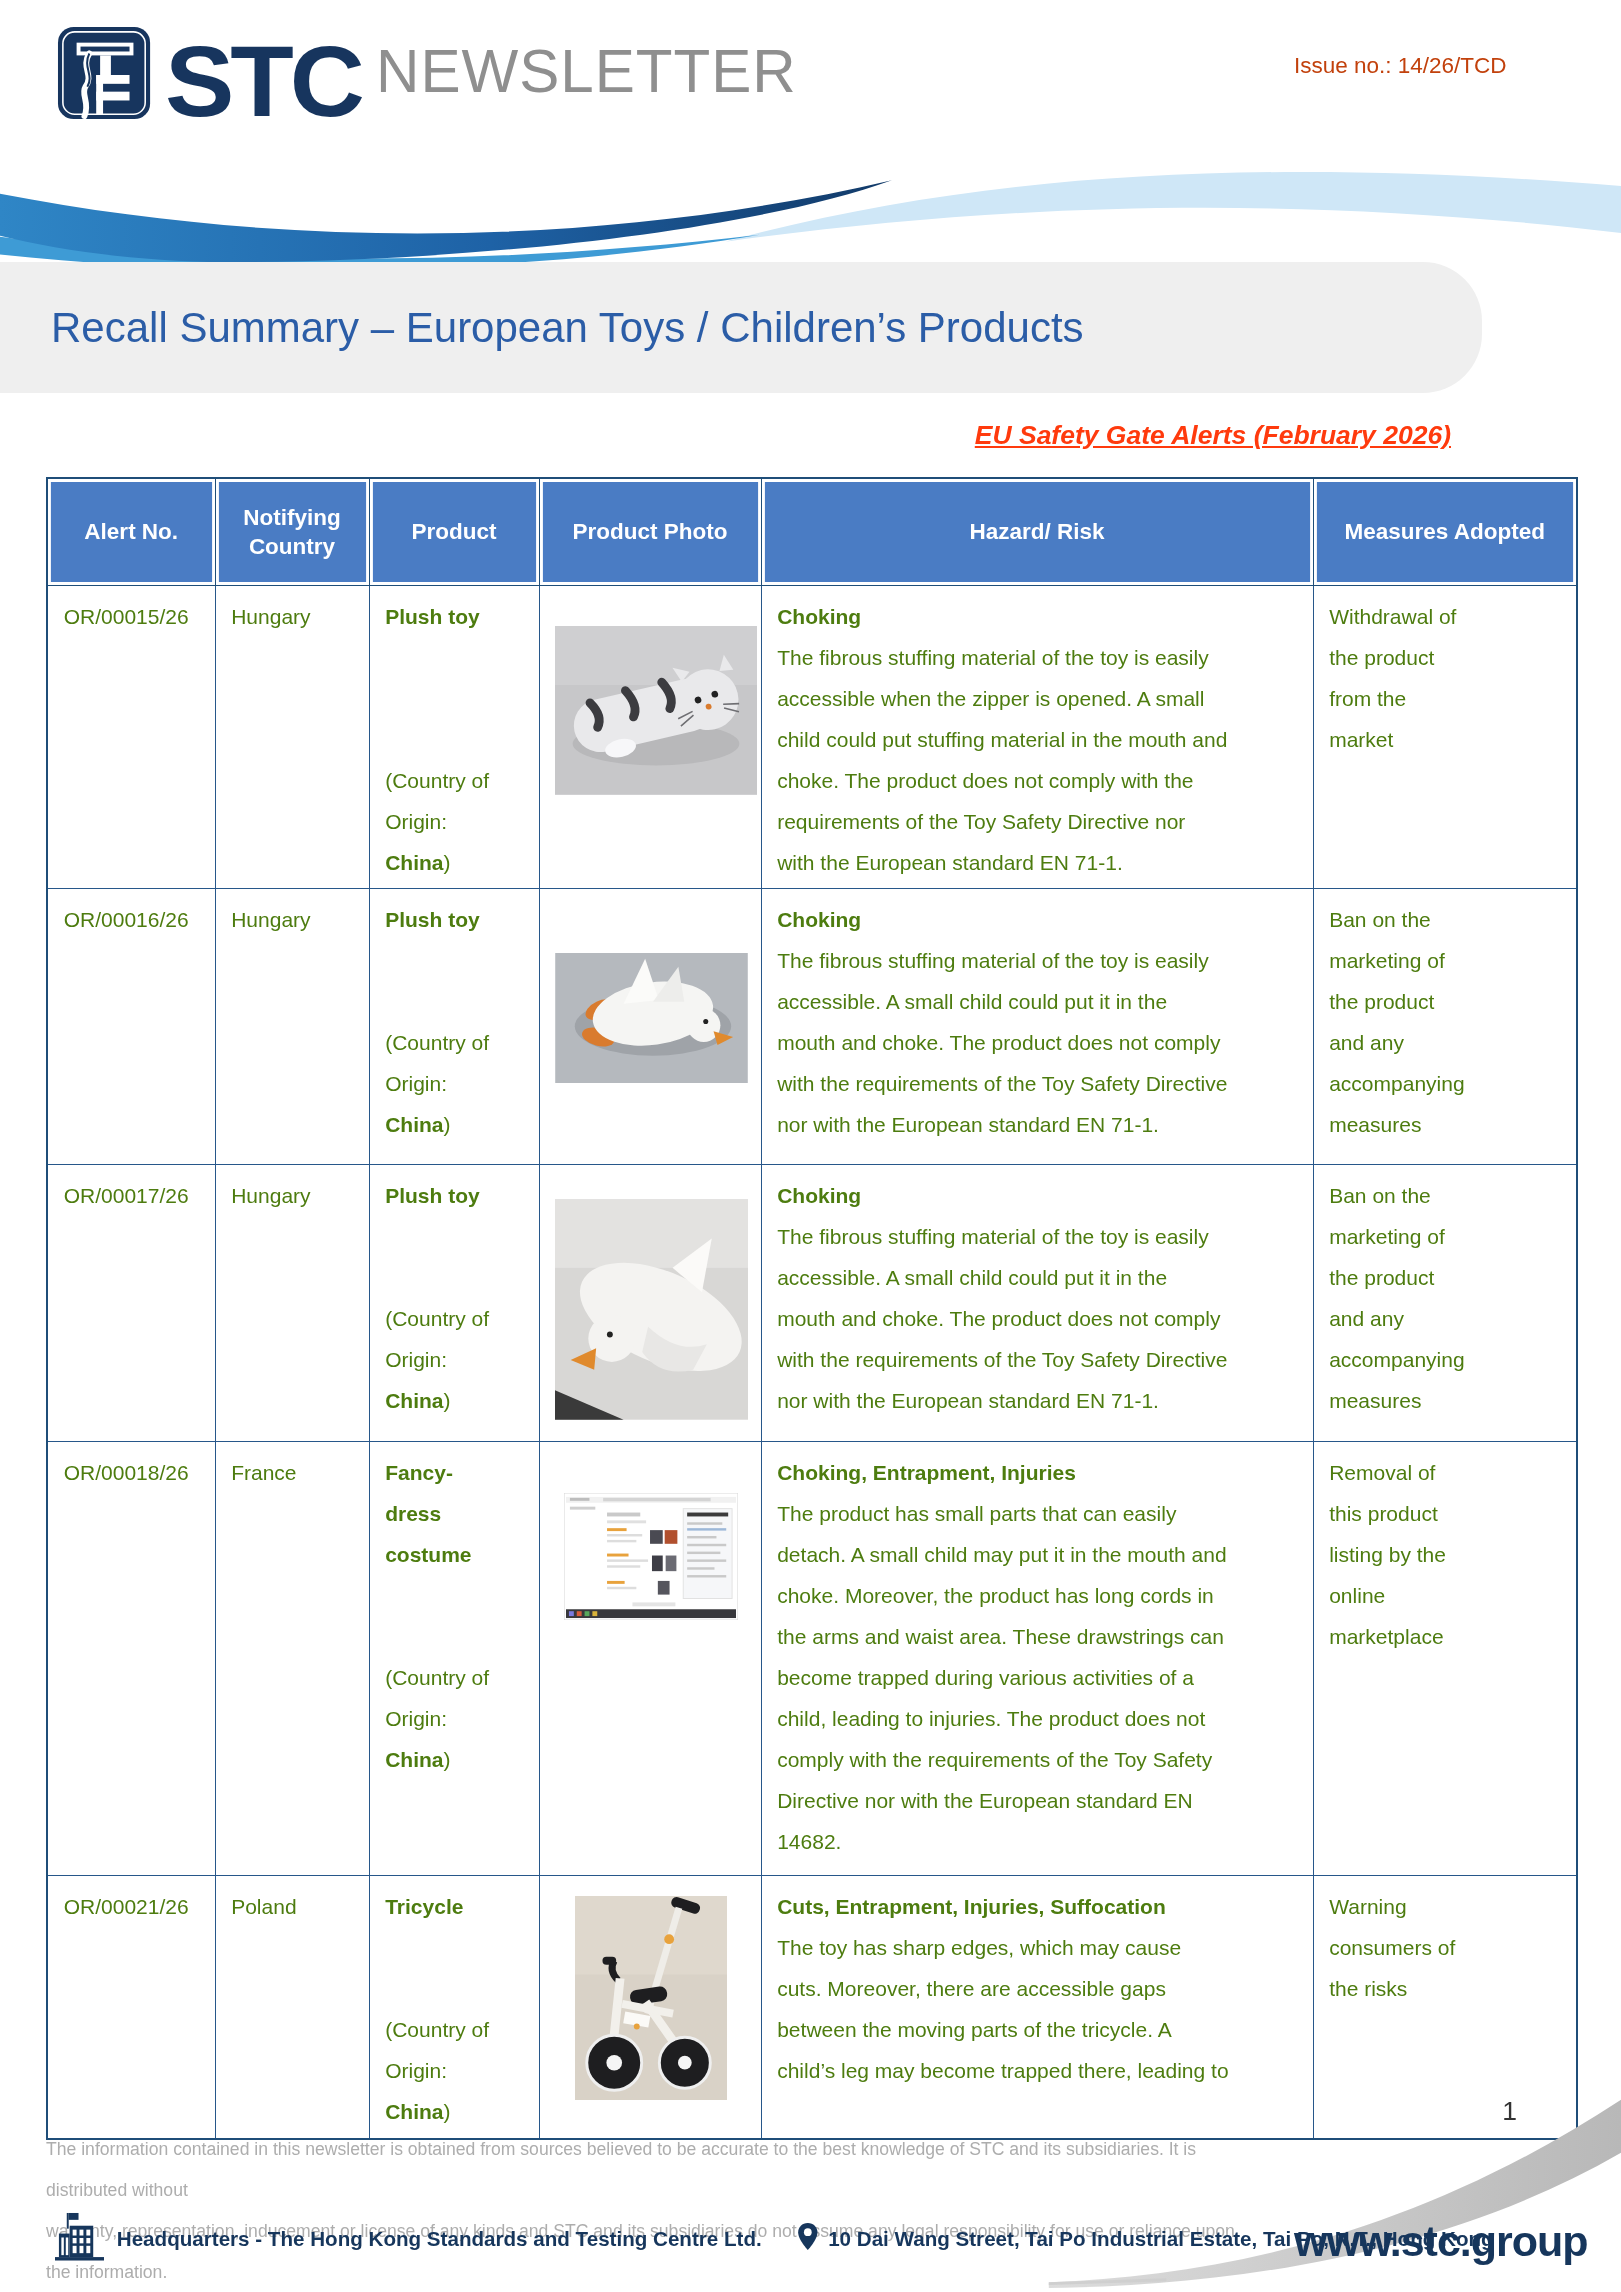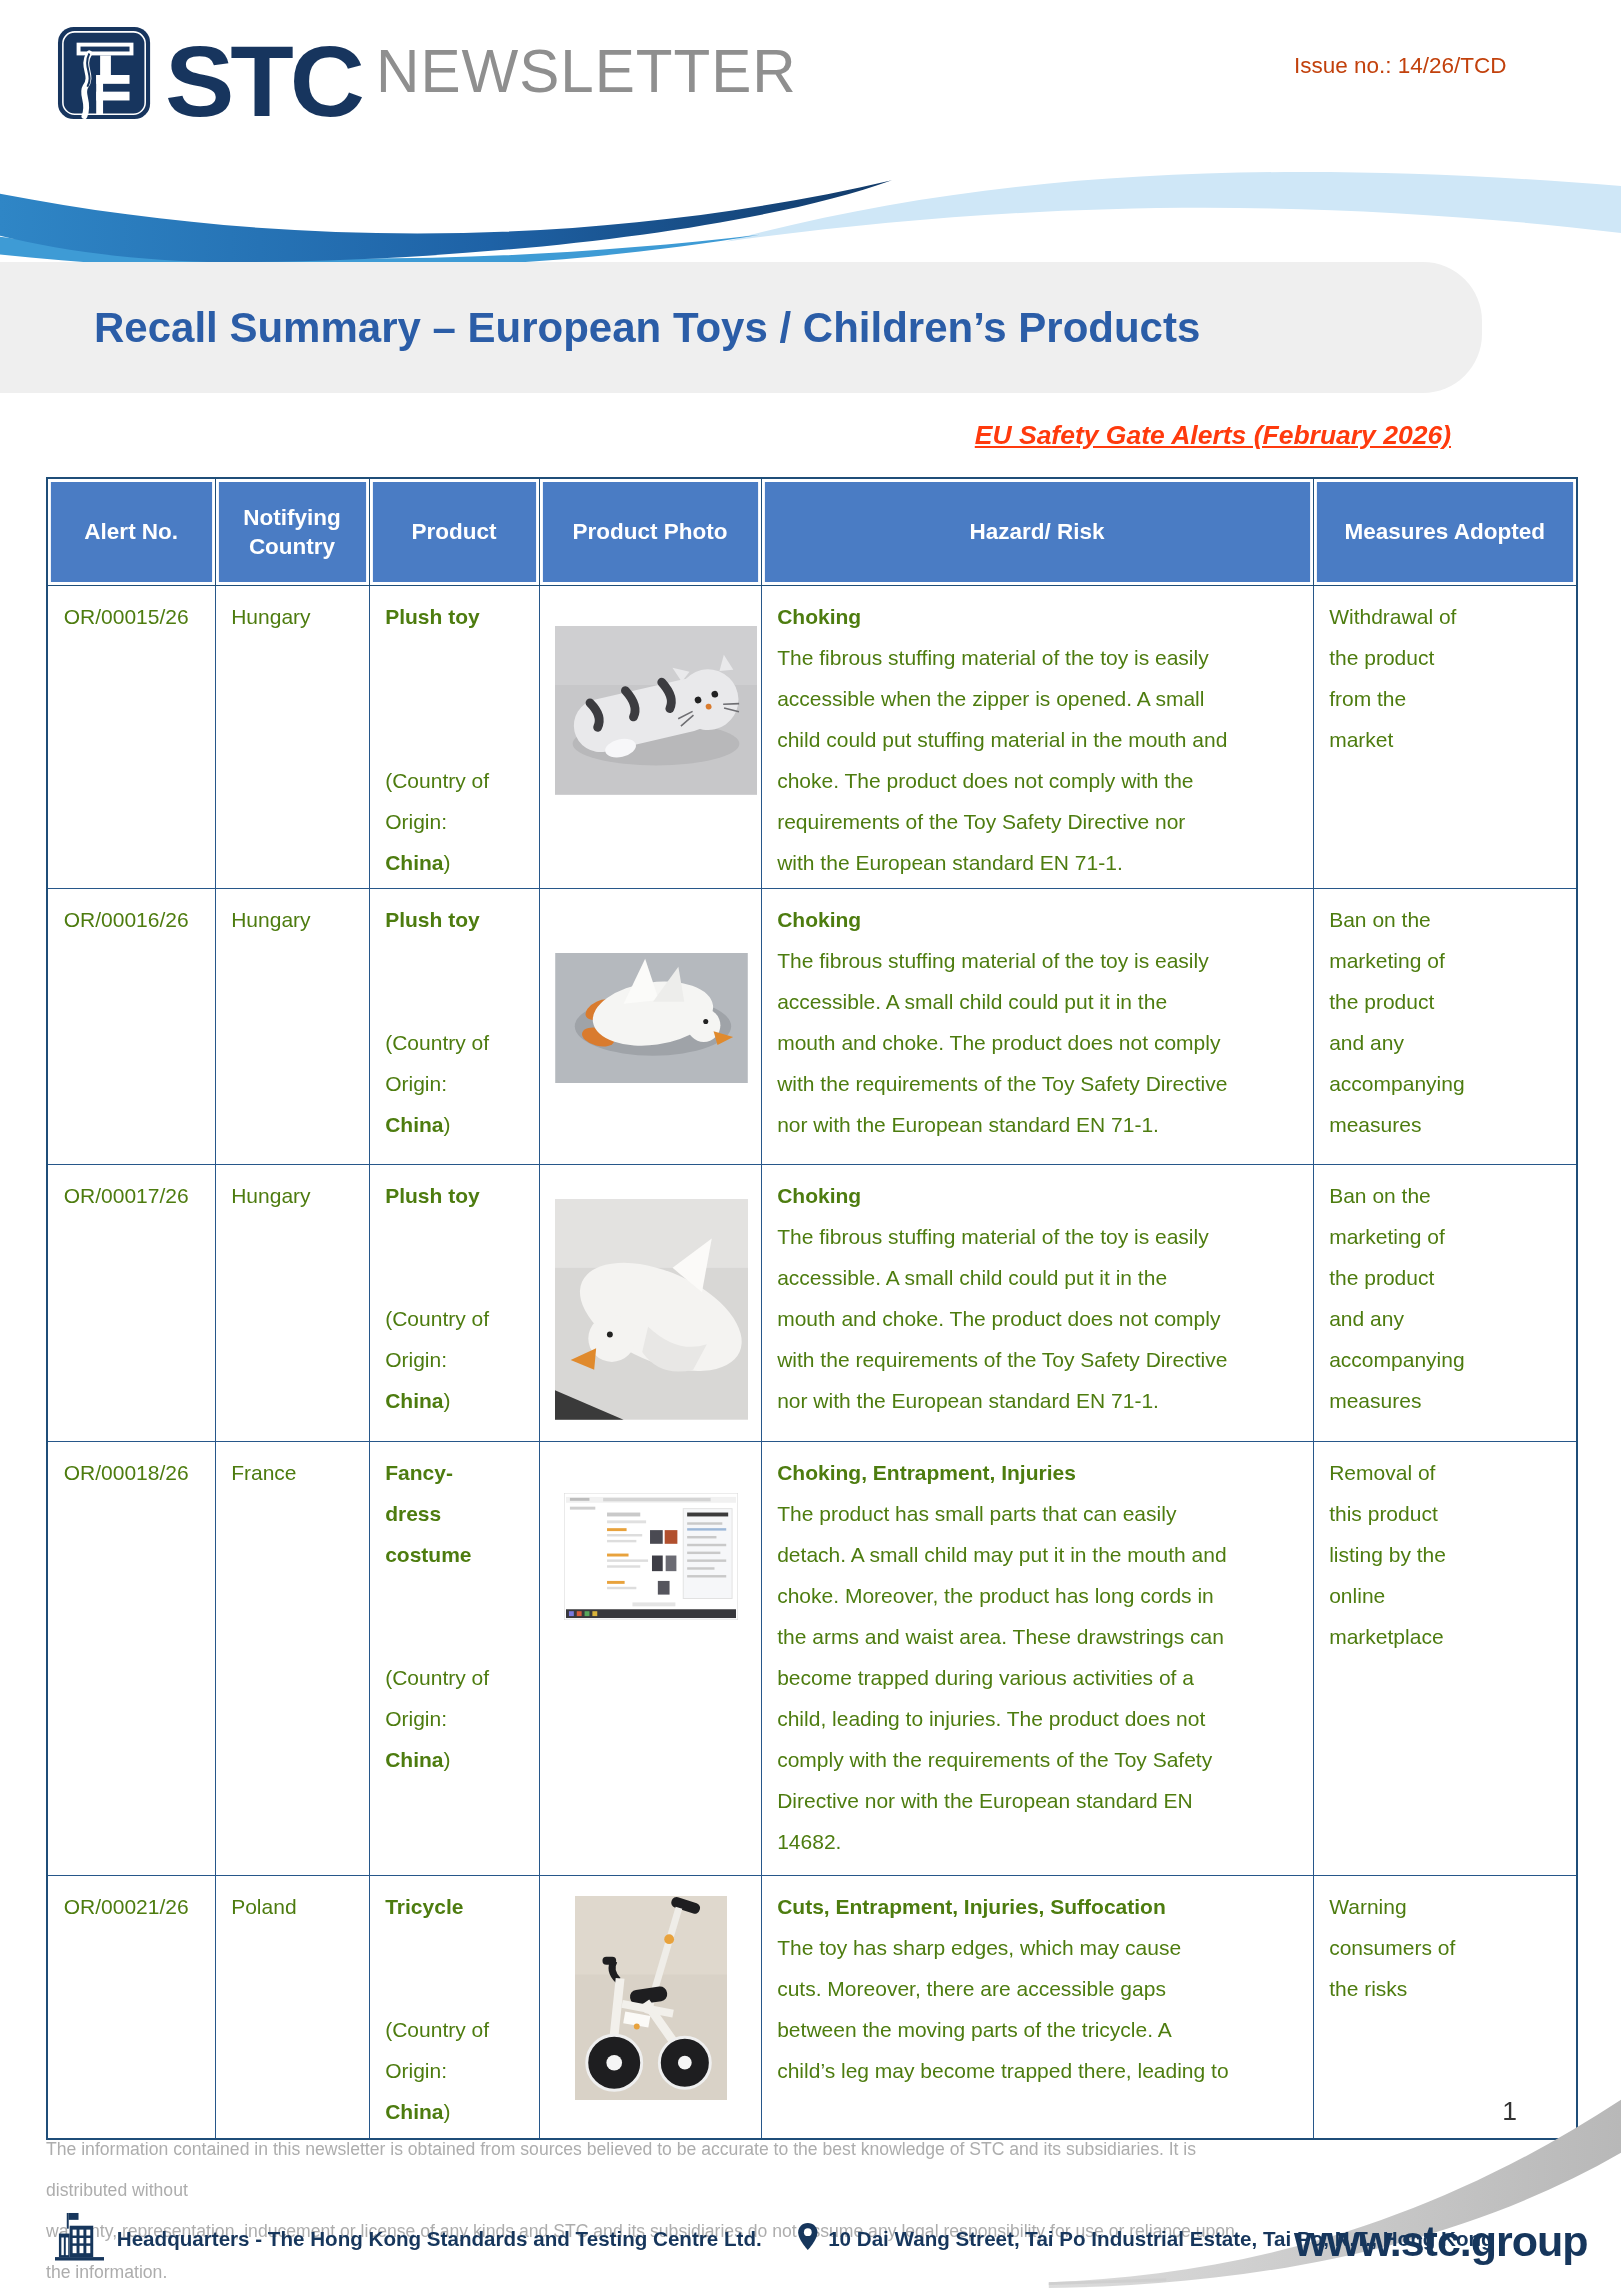--- a/index.html
+++ b/index.html
@@ -13,21 +13,21 @@
   .newsletter{position:absolute;left:376px;top:35px;font-size:62px;color:#8F8F8F;
               letter-spacing:1px;transform:scaleX(0.97);transform-origin:left top;font-weight:400;}
   .issue{position:absolute;left:1294px;top:53px;font-size:22.5px;color:#c2410c;}
 
   
   .wave-top{position:absolute;left:0;top:143px;width:1621px;height:129px;}
 
   
   .title-box{position:absolute;left:0;top:262px;width:1482px;height:131px;background:#EFEFEF;
              border-radius:0 59px 59px 0;display:flex;align-items:center;}
-  .title-box h1{margin:0 0 0 94px;font-size:42px;font-weight:bold;color:#2B5DA7;letter-spacing:0;}
+  .title-box h1{margin:0 0 0 51px;font-size:42px;font-weight:normal;color:#2B5DA7;letter-spacing:0;}
   .subtitle{position:absolute;left:0;top:420px;width:1451px;text-align:right;
             font-size:26.5px;font-weight:bold;font-style:italic;color:#FF3A0D;text-decoration:underline;}
 
   
   table.recall{position:absolute;left:46px;top:477px;width:1529px;border-collapse:collapse;
                table-layout:fixed;border:2.9px solid #1F4E79;}
   table.recall col.c1{width:168px}  table.recall col.c2{width:154px}
   table.recall col.c3{width:170px}  table.recall col.c4{width:222px}
   table.recall col.c5{width:552px}  table.recall col.c6{width:264px}
   table.recall th{background:#4A7CC4;color:#fff;font-size:22.5px;font-weight:bold;

